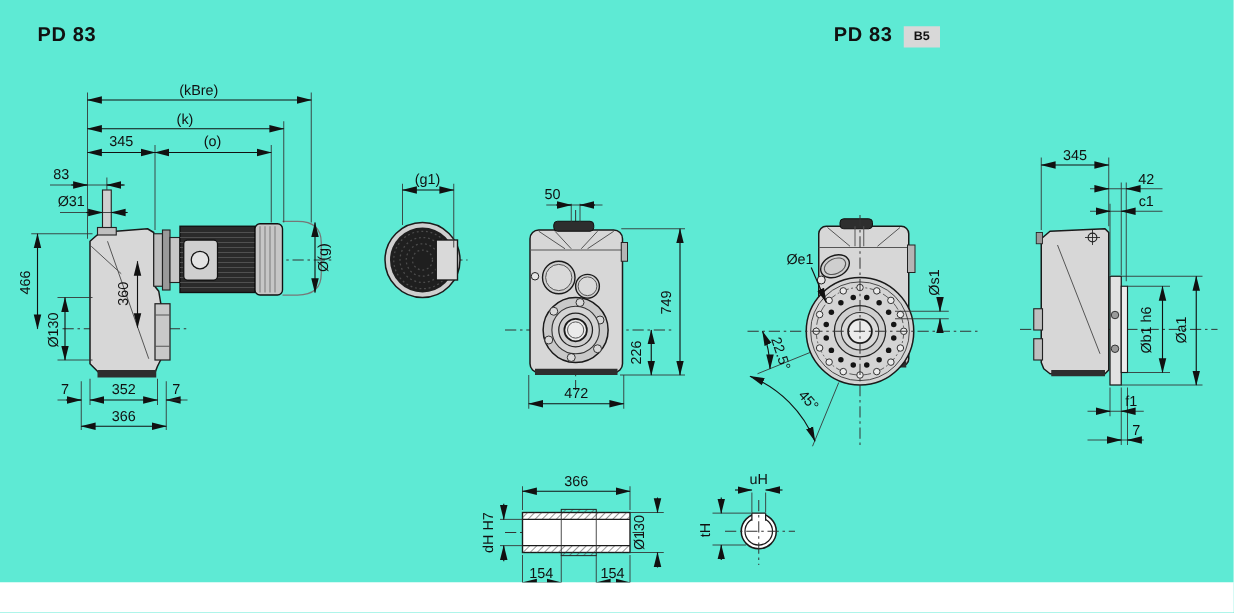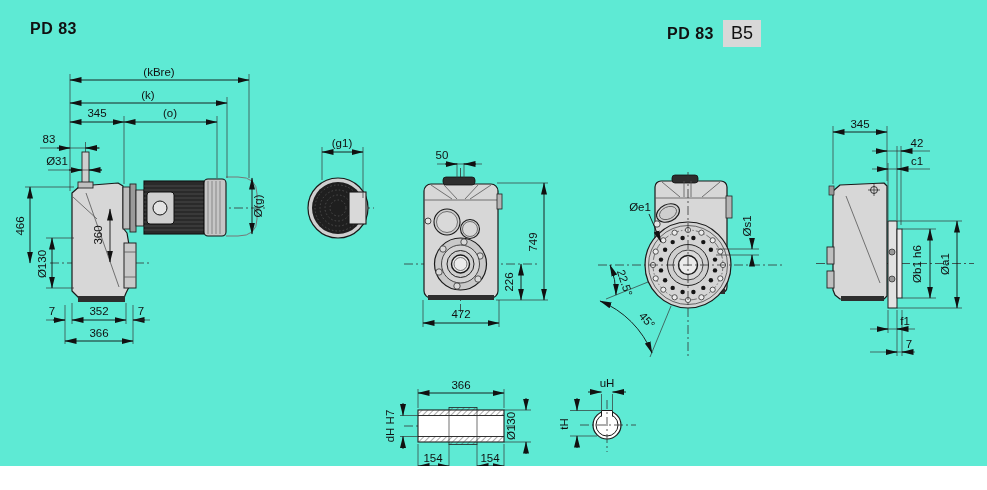--- a/index.html
+++ b/index.html
@@ -1,21 +1,21 @@
 <!DOCTYPE html>
 <html><head>
 <meta charset="utf-8">
 <style>
   html,body{margin:0;padding:0;background:#ffffff;}
   .canvas{position:relative;width:987px;height:466px;background:#5eead4;overflow:hidden;
           font-family:"Liberation Sans",sans-serif;}
   .title{position:absolute;font-weight:bold;font-size:16px;color:#111;letter-spacing:.5px;}
   .title-right{position:absolute;left:667px;top:20px;display:flex;align-items:center;gap:9px;}
   .title-right .t{font-weight:bold;font-size:16px;color:#111;letter-spacing:.5px;}
-  .badge{background:#d8d8d8;font-weight:normal;font-size:18px;color:#111;padding:3px 8px;}
+  .badge{background:#d8d8d8;font-weight:bold;font-size:10px;color:#111;padding:3px 8px;}
   svg{position:absolute;left:0;top:0;}
   .dt{font-family:"Liberation Sans",sans-serif;font-size:11.5px;fill:#111;text-anchor:middle;}
   .dl{stroke:#111;stroke-width:0.9;fill:none;}
   .el{stroke:#333;stroke-width:0.7;fill:none;}
   .cl{stroke:#333;stroke-width:0.8;fill:none;stroke-dasharray:9 3 2 3;}
   .bo{fill:#d7d7d7;stroke:#1a1a1a;stroke-width:1.2;stroke-linejoin:round;}
   .det{stroke:#555;stroke-width:0.8;fill:none;}
   .ring{fill:none;stroke:#333;}
 </style>
 </head>

